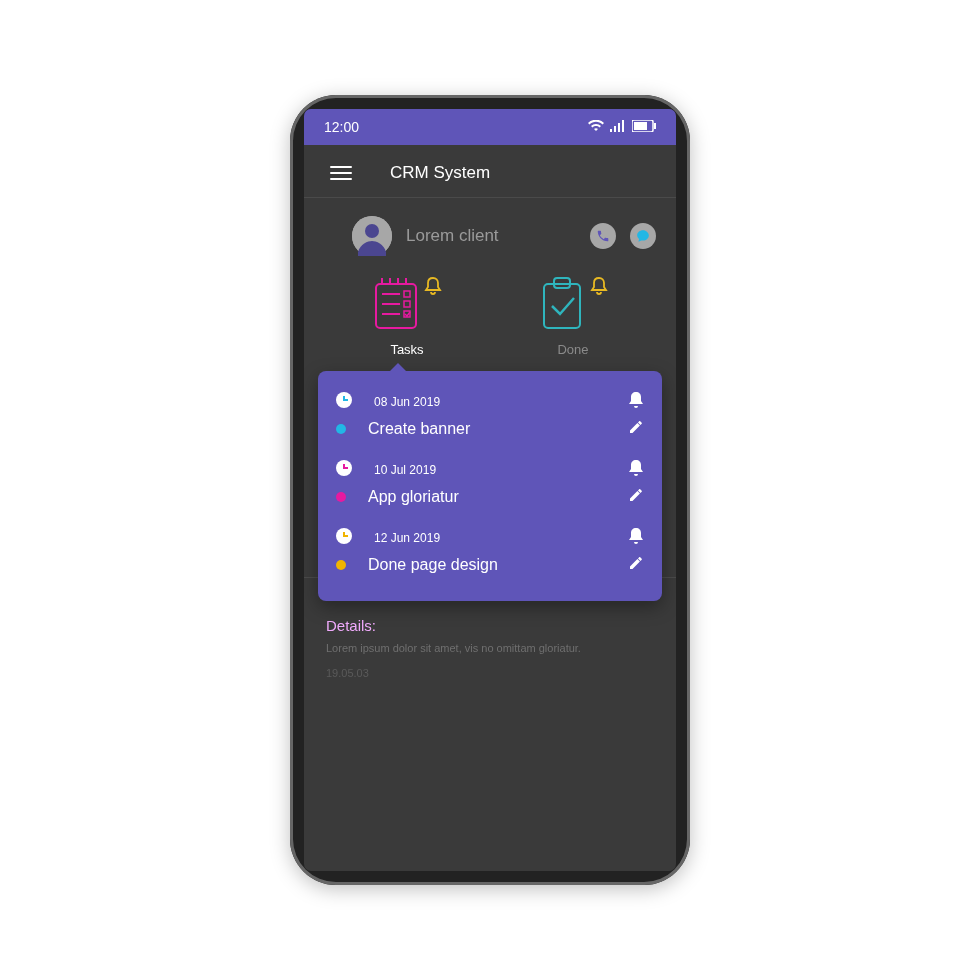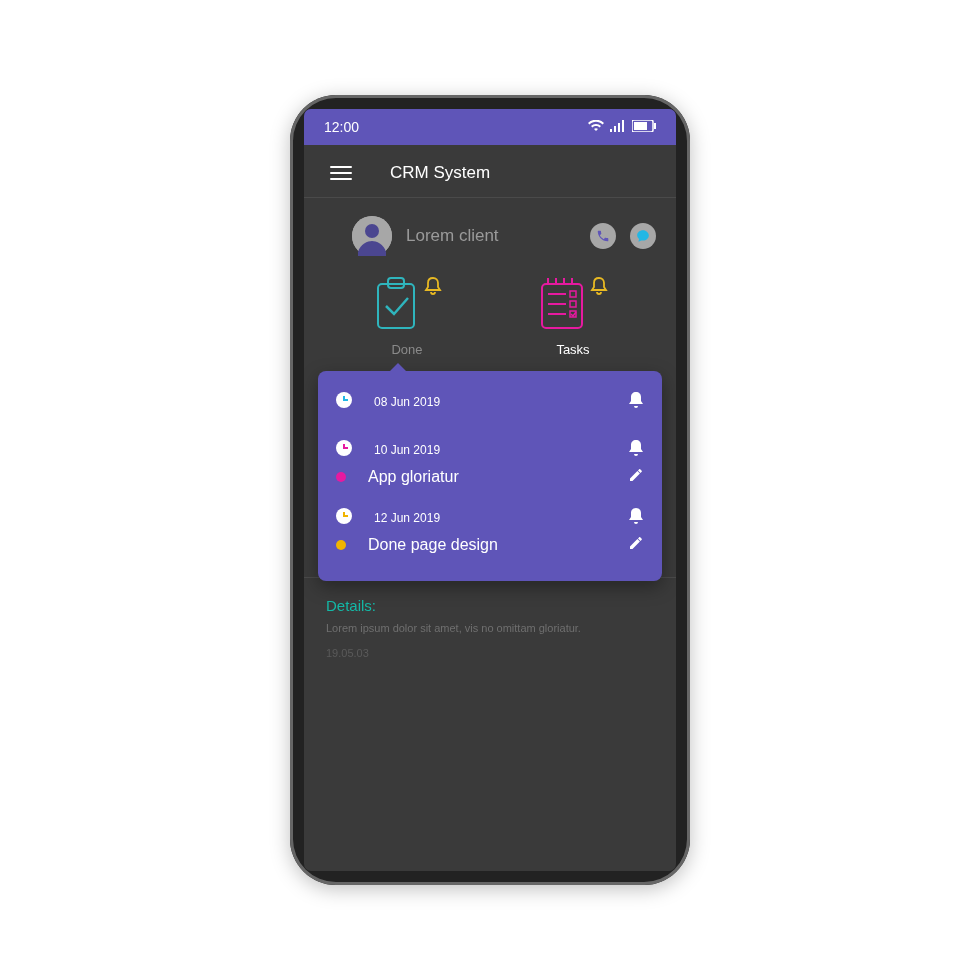--- a/index.html
+++ b/index.html
@@ -75,21 +75,21 @@
   .task-row{display:flex;align-items:center;gap:22px;}
   .task-row.first{margin-bottom:6px;}
   .date{color:#fff;font-size:12px;flex:1;}
   .bell-white{color:#fff;flex-shrink:0;}
   .dot{width:10px;height:10px;border-radius:50%;flex-shrink:0;}
   .task-title{color:#fff;font-size:16px;flex:1;}
   .pencil{color:#fff;flex-shrink:0;cursor:pointer;}
   .details{
     padding: 16px 22px 10px; color:#8a8a8a;
   }
-  .details-label{font-size:15px;margin-bottom:6px;color:#14b8a6;}
+  .details-label{font-size:15px;margin-bottom:6px;color:#f0abfc;}
   .details-body{font-size:11px;line-height:1.5;color:#6f6f6f;}
   .details-date{font-size:11px;color:#5a5a5a;margin-top:10px;}
   .divider-behind{position:absolute;left:0;right:0;height:1px;background:#4a4a4a;}
 </style>
 </head>
 <body>
 
 <div class="phone-frame">
   <div class="screen">
 
@@ -143,37 +143,20 @@
           </svg>
       </div>
       <div class="circ-btn">
         <svg width="14" height="14" viewBox="0 0 24 24">
             <path fill="#22b7e5" d="M12 2C6.5 2 2 5.9 2 10.7c0 2.6 1.3 4.9 3.4 6.5L4 22l5.1-2.4c.9.2 1.9.3 2.9.3 5.5 0 10-3.9 10-8.7S17.5 2 12 2z"></path>
           </svg>
       </div>
     </div>
 
     <div class="tabs">
-      <div class="tab">
-        <div class="tab-icon-wrap">
-          <span>
-            <svg width="48" height="54" viewBox="0 0 48 54">
-              <rect x="6" y="8" width="36" height="44" rx="4" fill="none" stroke="#2fb5bd" stroke-width="2"></rect>
-              <rect x="16" y="2" width="16" height="10" rx="3" fill="none" stroke="#2fb5bd" stroke-width="2"></rect>
-              <path d="M14 30 l8 8 l14 -16" fill="none" stroke="#2fb5bd" stroke-width="2.5"></path>
-            </svg>
-          </span>
-          <span>
-            <svg width="18" height="20" viewBox="0 0 18 20">
-                <path fill="none" stroke="#e8b923" stroke-width="1.8" d="M9 2c-3 0-5 2-5 5v4l-2 3h14l-2-3V7c0-3-2-5-5-5zM7 16a2 2 0 004 0"></path>
-              </svg>
-          </span>
-        </div>
-        <span class="tab-label">Done</span>
-      </div>
       <div class="tab active">
         <div class="tab-icon-wrap">
           <span>
             <svg width="48" height="54" viewBox="0 0 48 54">
               <rect x="4" y="8" width="40" height="44" rx="4" fill="none" stroke="#e61aa0" stroke-width="2"></rect>
               <line x1="10" y1="2" x2="10" y2="8" stroke="#e61aa0" stroke-width="2"></line>
               <line x1="18" y1="2" x2="18" y2="8" stroke="#e61aa0" stroke-width="2"></line>
               <line x1="26" y1="2" x2="26" y2="8" stroke="#e61aa0" stroke-width="2"></line>
               <line x1="34" y1="2" x2="34" y2="8" stroke="#e61aa0" stroke-width="2"></line>
               <line x1="10" y1="18" x2="28" y2="18" stroke="#e61aa0" stroke-width="2"></line>
@@ -186,20 +169,37 @@
             </svg>
           </span>
           <span>
             <svg width="18" height="20" viewBox="0 0 18 20">
                 <path fill="none" stroke="#e8b923" stroke-width="1.8" d="M9 2c-3 0-5 2-5 5v4l-2 3h14l-2-3V7c0-3-2-5-5-5zM7 16a2 2 0 004 0"></path>
               </svg>
           </span>
         </div>
         <span class="tab-label">Tasks</span>
       </div>
+      <div class="tab">
+        <div class="tab-icon-wrap">
+          <span>
+            <svg width="48" height="54" viewBox="0 0 48 54">
+              <rect x="6" y="8" width="36" height="44" rx="4" fill="none" stroke="#2fb5bd" stroke-width="2"></rect>
+              <rect x="16" y="2" width="16" height="10" rx="3" fill="none" stroke="#2fb5bd" stroke-width="2"></rect>
+              <path d="M14 30 l8 8 l14 -16" fill="none" stroke="#2fb5bd" stroke-width="2.5"></path>
+            </svg>
+          </span>
+          <span>
+            <svg width="18" height="20" viewBox="0 0 18 20">
+                <path fill="none" stroke="#e8b923" stroke-width="1.8" d="M9 2c-3 0-5 2-5 5v4l-2 3h14l-2-3V7c0-3-2-5-5-5zM7 16a2 2 0 004 0"></path>
+              </svg>
+          </span>
+        </div>
+        <span class="tab-label">Done</span>
+      </div>
     </div>
 
     <div class="divider-behind" style="top:468px"></div>
 
     <div class="task-panel">
 
       <div class="task-item">
         <div class="task-row first">
           <span>
             <svg width="16" height="16" viewBox="0 0 16 16">
@@ -207,31 +207,40 @@
                 <path stroke="#22b7e5" stroke-width="2" fill="none" d="M8 4v4h4"></path>
               </svg>
           </span>
           <span class="date">08 Jun 2019</span>
           <span class="bell-white">
             <svg width="16" height="18" viewBox="0 0 16 18">
                 <path fill="#fff" d="M8 1C5 1 3 3 3 6v4l-2 3h14l-2-3V6c0-3-2-5-5-5zM6 15a2 2 0 004 0H6z"></path>
               </svg>
           </span>
         </div>
+        <div class="task-row">
+          <span class="dot" style="background:#22b7e5"></span>
+          <span class="task-title">Create banner</span>
+          <span class="pencil">
+            <svg width="16" height="16" viewBox="0 0 16 16">
+                <path fill="#fff" d="M2 11.5V14h2.5l7.4-7.4-2.5-2.5L2 11.5zM13.7 4.8c.3-.3.3-.7 0-1l-1.5-1.5c-.3-.3-.7-.3-1 0l-1.2 1.2 2.5 2.5 1.2-1.2z"></path>
+              </svg>
+          </span>
+        </div>
       </div>
 
       <div class="task-item">
         <div class="task-row first">
           <span>
             <svg width="16" height="16" viewBox="0 0 16 16">
                 <circle cx="8" cy="8" r="8" fill="#fff"></circle>
                 <path stroke="#e61aa0" stroke-width="2" fill="none" d="M8 4v4h4"></path>
               </svg>
           </span>
-          <span class="date">10 Jun 2019</span>
+          <span class="date">10 Jul 2019</span>
           <span class="bell-white">
             <svg width="16" height="18" viewBox="0 0 16 18">
                 <path fill="#fff" d="M8 1C5 1 3 3 3 6v4l-2 3h14l-2-3V6c0-3-2-5-5-5zM6 15a2 2 0 004 0H6z"></path>
               </svg>
           </span>
         </div>
         <div class="task-row">
           <span class="dot" style="background:#e61aa0"></span>
           <span class="task-title">App gloriatur</span>
           <span class="pencil">

